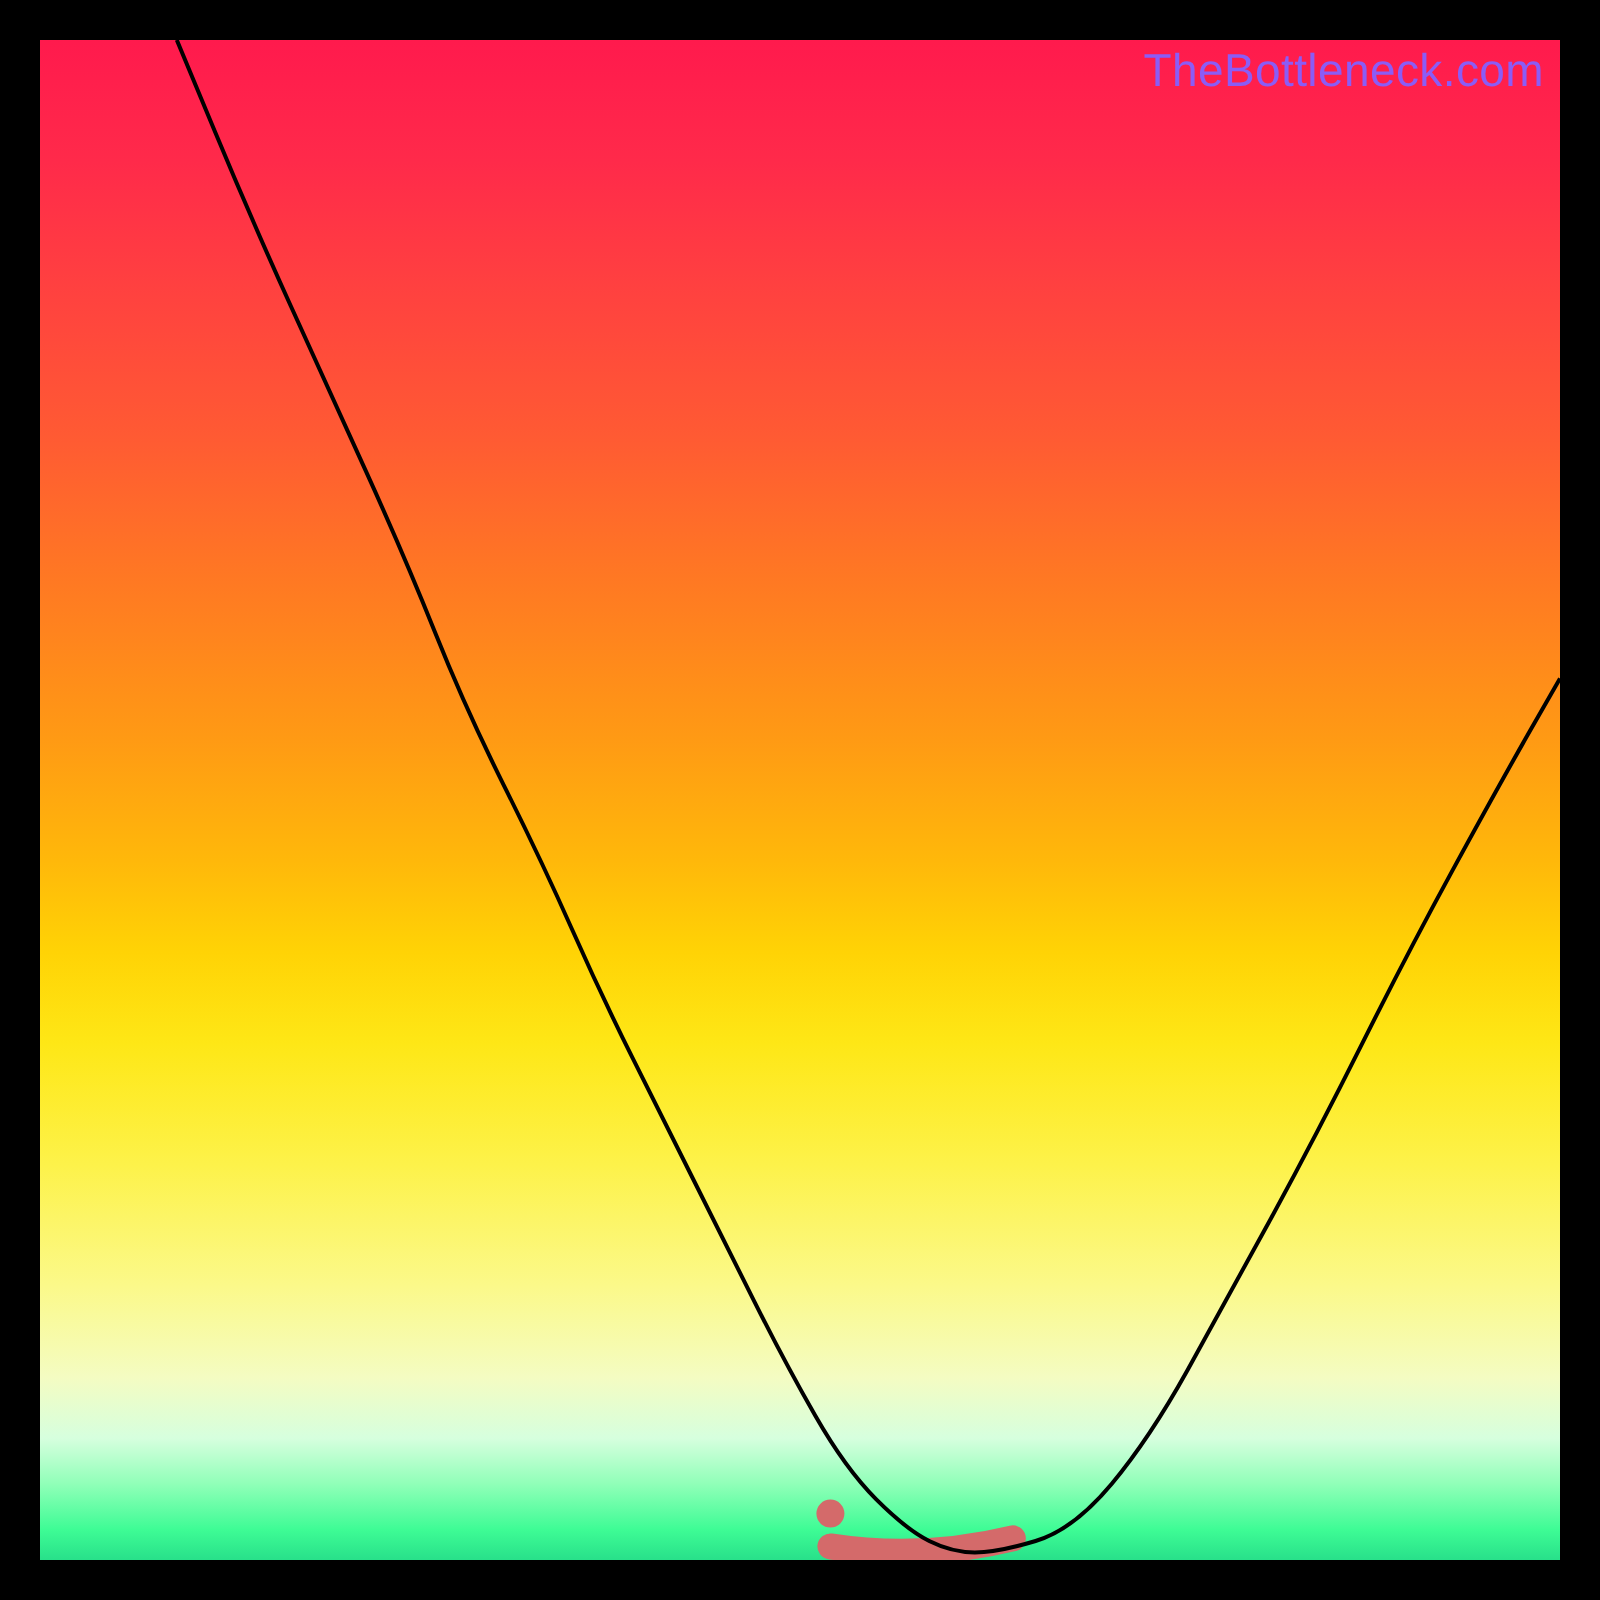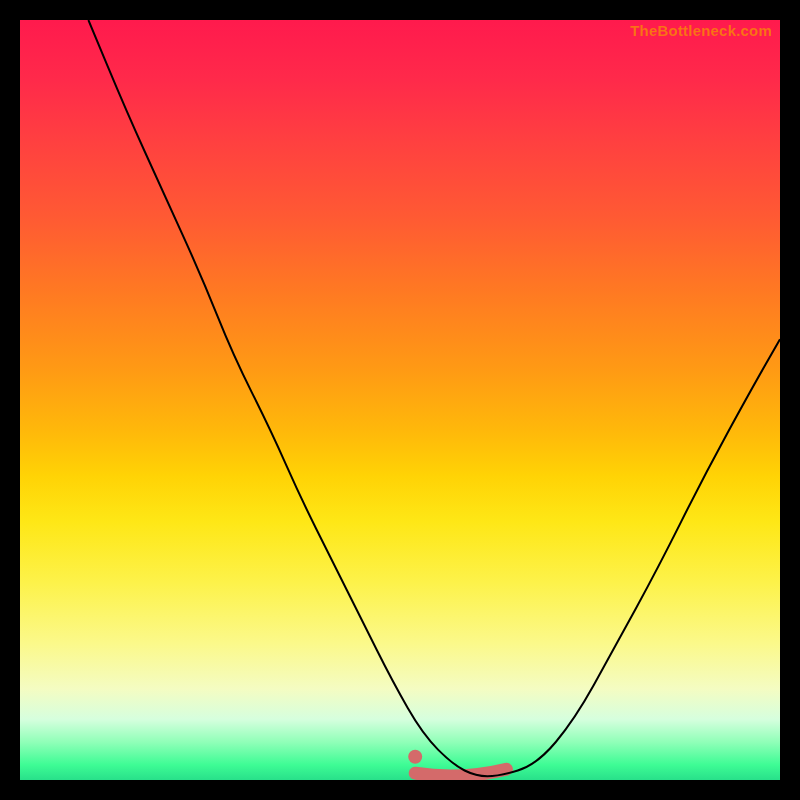--- a/index.html
+++ b/index.html
@@ -42,23 +42,23 @@
       #f4fcc2 88%,
       #d6ffde 92%,
       #90ffb8 95%,
       #3efc95 98%,
       #28e08a 100%);
   }
   .watermark {
     position: absolute;
     top: 2px;
     right: 8px;
-    color: #f97316;
-    font-size: 15px;
-    font-weight: 700;
+    color: #8b5cf6;
+    font-size: 23px;
+    font-weight: 400;
     letter-spacing: 0.2px;
     z-index: 50;
   }
   svg.curve {
     position: absolute;
     left: 0; top: 0;
     width: 100%;
     height: 100%;
     z-index: 10;
   }

